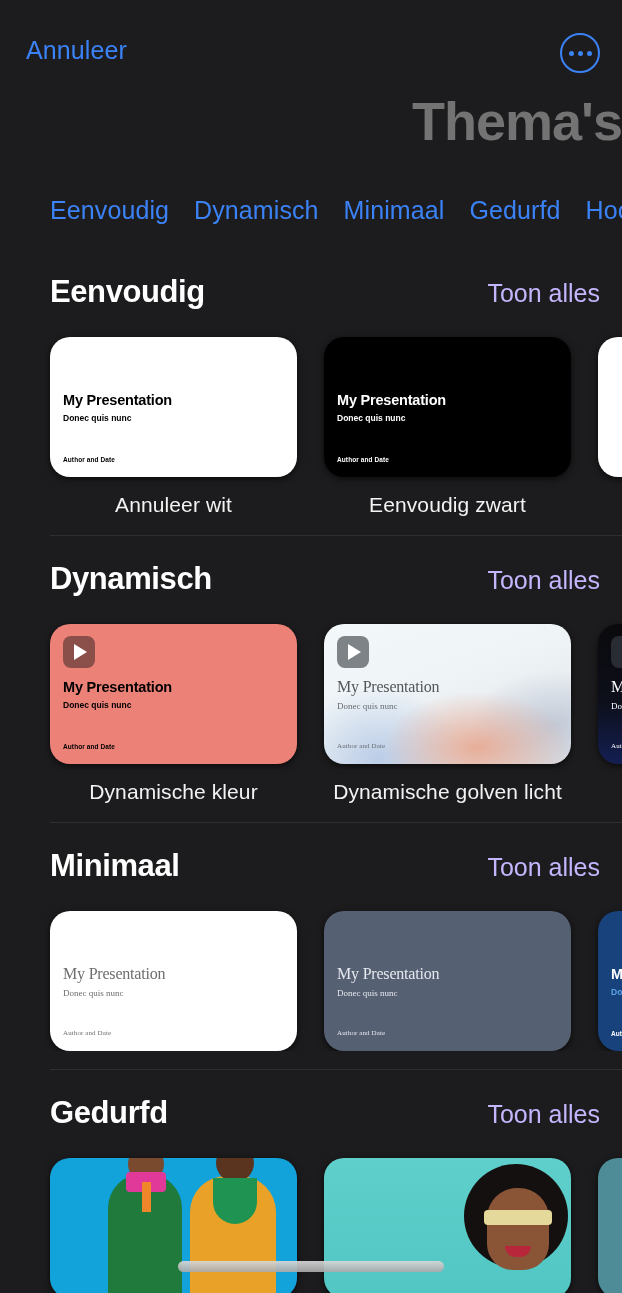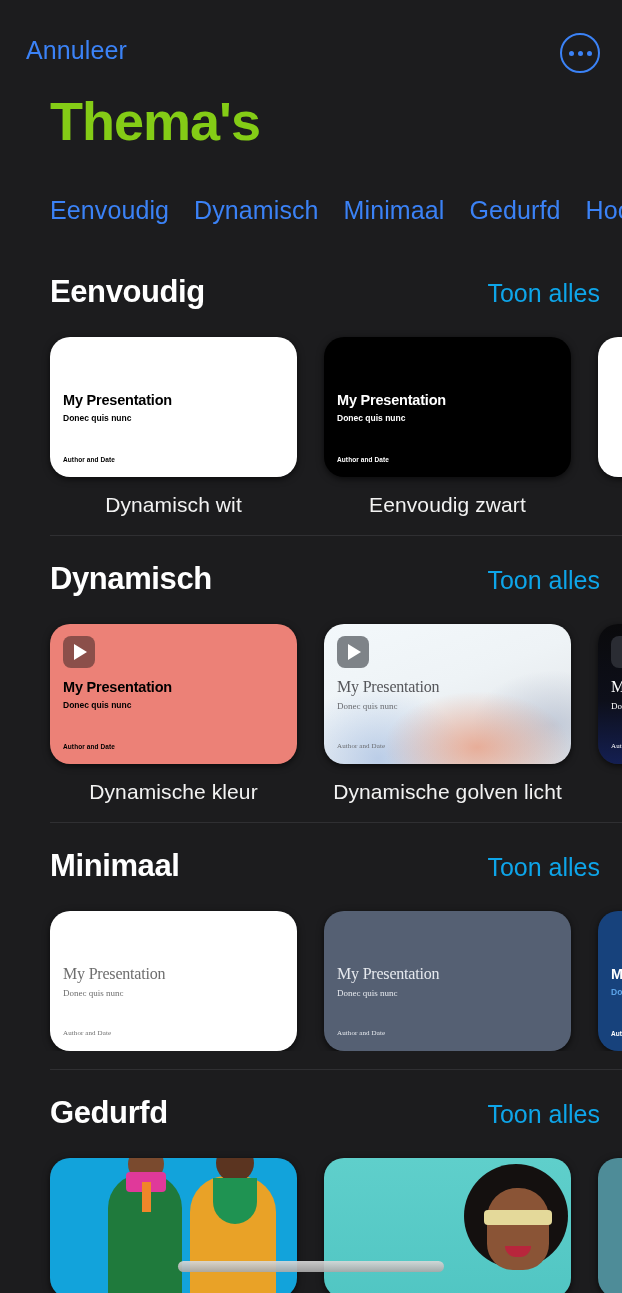--- a/index.html
+++ b/index.html
@@ -67,21 +67,22 @@
     background: #3b82f6;
   }
 
   
   .page-title {
     margin: 12px 0 0 50px;
     font-size: 54px;
     font-weight: 700;
     letter-spacing: -1px;
     line-height: 1;
-    color: #84cc16;
+    color: #737373;
+    text-align: right;
   }
 
   
   .tabs {
     margin-top: 42px;
     padding-left: 50px;
     display: flex;
     gap: 25px;
     white-space: nowrap;
     overflow: hidden;
@@ -121,21 +122,21 @@
     padding: 26px 22px 0 50px;
   }
   .section-title {
     font-size: 31px;
     font-weight: 700;
     letter-spacing: -.4px;
     color: #ffffff;
   }
   .show-all {
     font-size: 25px;
-    color: #0ea5e9;
+    color: #c4b5fd;
     background: none;
     border: 0;
     font-family: inherit;
     cursor: pointer;
     padding: 0;
   }
 
   
   .carousel {
     display: flex;
@@ -290,21 +291,21 @@
         <button class="show-all">Toon alles</button>
       </div>
       <div class="carousel">
 
         <div class="card-cell">
           <div class="thumb bg-white">
             <div class="slide-title ink-black">My Presentation</div>
             <div class="slide-sub ink-black">Donec quis nunc</div>
             <div class="slide-foot ink-black">Author and Date</div>
           </div>
-          <div class="card-label">Dynamisch wit</div>
+          <div class="card-label">Annuleer wit</div>
         </div>
 
         <div class="card-cell">
           <div class="thumb bg-black">
             <div class="slide-title ink-white">My Presentation</div>
             <div class="slide-sub ink-white">Donec quis nunc</div>
             <div class="slide-foot ink-white">Author and Date</div>
           </div>
           <div class="card-label">Eenvoudig zwart</div>
         </div>

